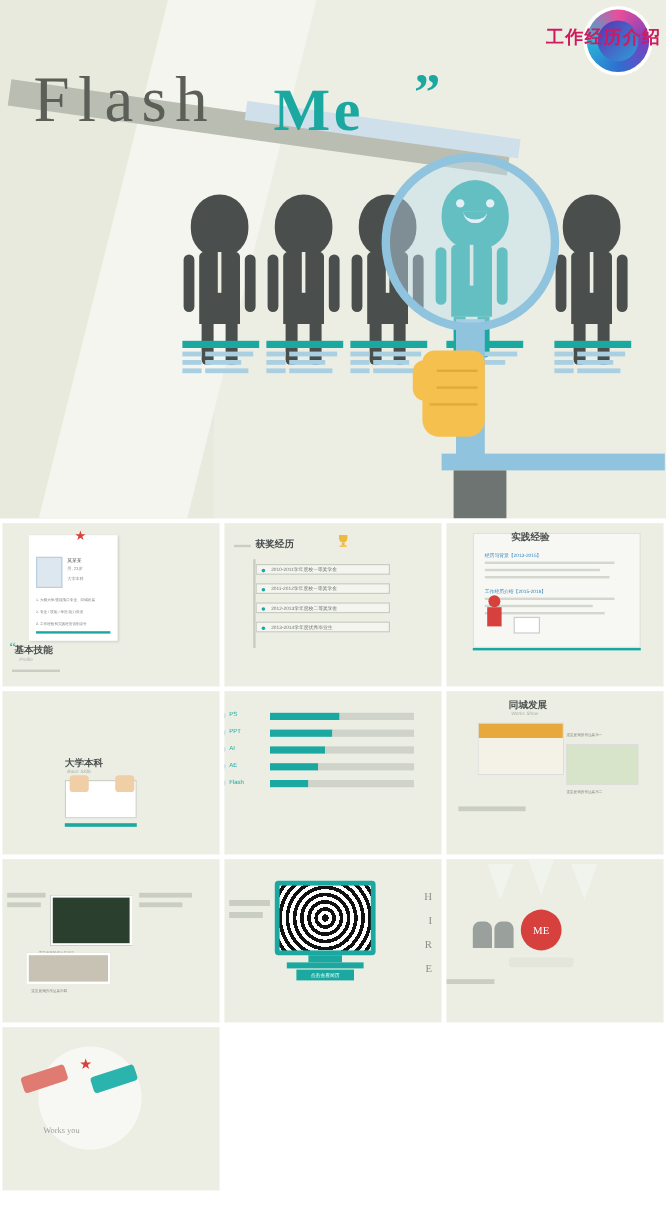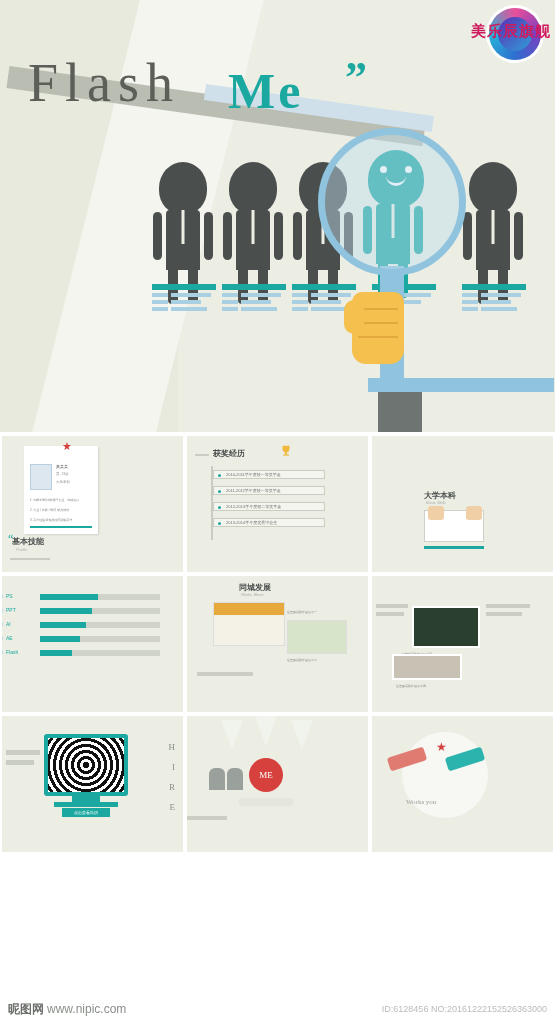--- a/index.html
+++ b/index.html
@@ -237,21 +237,21 @@
     <div class="hero-band"></div>
     <div class="hero-band2"></div>
 
     <div class="hire-text">Flash</div>
     <div class="me-text">Me</div>
     <div class="quote-mark">”</div>
 
     <div class="logo-badge">
       <div class="logo-inner"></div>
     </div>
-    <div class="logo-text">美乐辰旗舰</div>
+    <div class="logo-text">工作经历介绍</div>
 
     <div class="person" style="left:158px; top:162px;">
       <div class="p-head"></div>
       <div class="p-body">
         <div class="p-collar"></div>
         <div class="p-arm-l"></div>
         <div class="p-arm-r"></div>
       </div>
       <div class="p-legs">
         <div class="p-leg l"></div>
@@ -438,20 +438,39 @@
       <div class="s2-row" style="top:66px;">
           <span class="s2-dot"></span>
           <span>2012-2013学年度校二等奖学金</span>
         </div>
       <div class="s2-row" style="top:82px;">
           <span class="s2-dot"></span>
           <span>2013-2014学年度优秀毕业生</span>
         </div>
     </div>
 
+    <div class="slide">
+      <div class="s3-card"></div>
+      <div class="s3-title">实践经验</div>
+      <div class="s3-h" style="left:32px; top:24px;">经历与背景【2013-2015】</div>
+      <div class="s3-line" style="left:32px;top:32px;width:108px;"></div>
+      <div class="s3-line" style="left:32px;top:38px;width:96px;"></div>
+      <div class="s3-line" style="left:32px;top:44px;width:104px;"></div>
+      <div class="s3-h" style="left:32px; top:54px;">工作经历介绍【2015-2016】</div>
+      <div class="s3-line" style="left:32px;top:62px;width:108px;"></div>
+      <div class="s3-line" style="left:32px;top:68px;width:90px;"></div>
+      <div class="s3-line" style="left:32px;top:74px;width:100px;"></div>
+      <div class="tealbar" style="left:22px;top:104px;width:140px;height:2px;"></div>
+
+      <div class="s3-person" style="left:32px;top:60px;">
+        <div style="width:10px;height:10px;border-radius:50%;background:#d6413e;margin:0 auto;"></div>
+        <div style="width:12px;height:16px;background:#d6413e;margin:0 auto;"></div>
+      </div>
+      <div style="position:absolute;left:56px;top:78px;width:22px;height:14px;background:#fff;border:1px solid #ccc;"></div>
+    </div>
 
 
     <div class="slide">
       <div class="s5-title">大学本科</div>
       <div class="s5-sub">Basic Skills</div>
       <div class="s5-kb"></div>
       <div class="s5-hand" style="left:56px;"></div>
       <div class="s5-hand" style="left:94px;"></div>
       <div class="tealbar" style="left:52px;top:110px;width:60px;height:3px;"></div>
     </div>
@@ -545,21 +564,14 @@
       <div class="s10-hand-l"></div>
       <div class="s10-hand-r"></div>
       <div class="s10-thanks">Works  you</div>
     </div>
 
     <div class="slide blank"></div>
 
     <div class="slide blank"></div>
   </div>
 
-  <div class="footer">
-    <div class="f-logo">
-      <span class="f-logo-cn">昵图网</span>
-      <span class="f-logo-url">www.nipic.com</span>
-    </div>
-    <div class="f-id">ID:6128456 NO:20161222152526363000</div>
-  </div>
 
 </div>
 
 </body></html>

